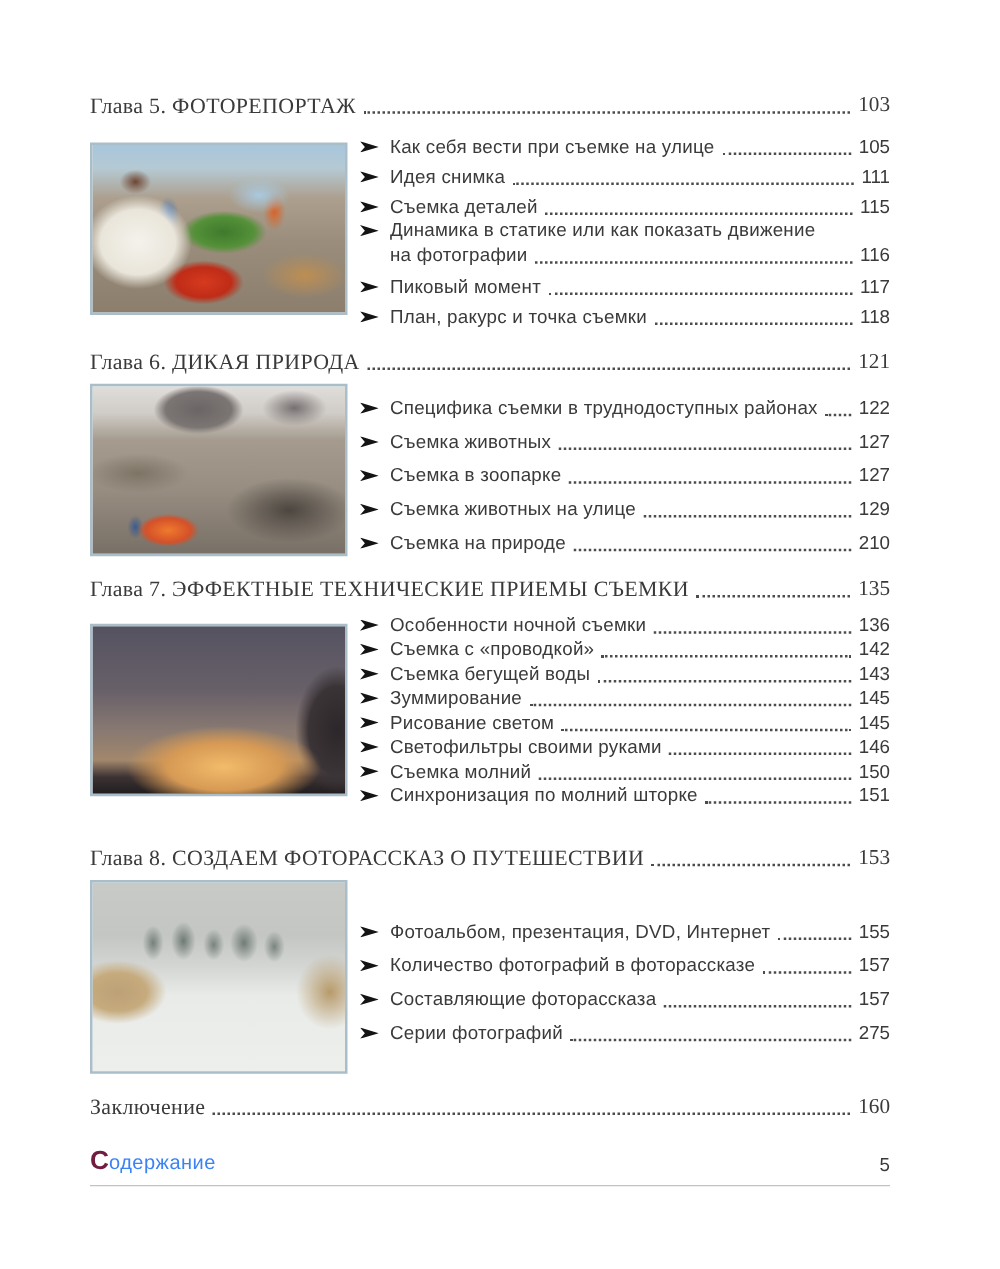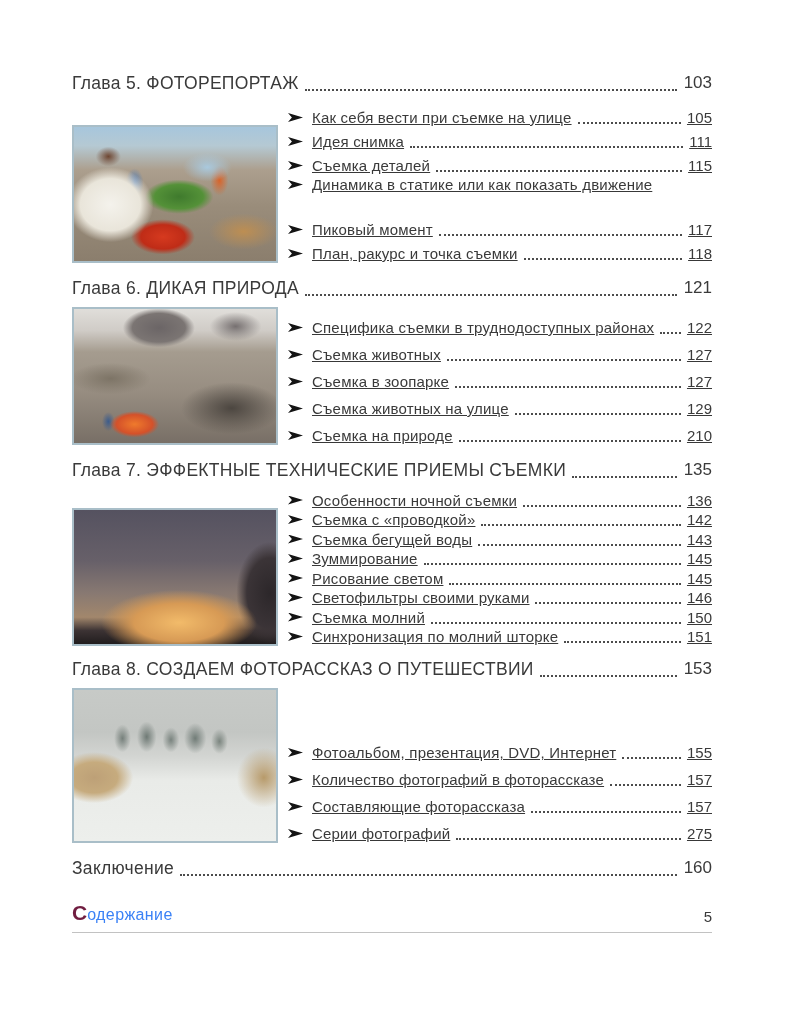--- a/index.html
+++ b/index.html
@@ -3,38 +3,38 @@
 <meta charset="utf-8">
 <style>
   * { margin: 0; padding: 0; box-sizing: border-box; }
   html, body { width: 800px; height: 1015px; background: #ffffff; overflow: hidden; }
   body { font-family: "Liberation Sans", sans-serif; color: #383838; }
 
   .page { width: 800px; height: 1015px; padding: 72px 88px 0 72px; }
 
   
   .chap-head {
-    display: flex; align-items: center;
-    height: 22px; margin-bottom: 8px;
+    display: flex; align-items: flex-end;
+    height: 22px; margin-bottom: 8px; font-family: Liberation Serif, serif;
   }
   .chap-title {
     font-size: 17.5px; letter-spacing: 0.3px; white-space: nowrap;
     color: #3a3a3a; line-height: 20px;
   }
   .chap-page {
     font-size: 17px; color: #3a3a3a; line-height: 20px; margin-left: 3px;
   }
   .leader {
     flex: 1 1 auto; min-width: 14px; height: 0;
     border-bottom: 2px dotted #4c4c4c;
     align-self: flex-end; margin: 0 4px 3px 6px;
   }
 
   
-  .chap-body { display: flex; align-items: flex-end; text-decoration: underline; }
+  .chap-body { display: flex; align-items: center; }
   .thumb {
     width: 206px; flex: 0 0 206px; height: 138px;
     border: 2px solid #a9bec8; margin-right: 10px;
   }
   .items { flex: 1 1 auto; min-width: 0; padding-top: 1px; }
 
   .item { display: flex; align-items: flex-end; height: 27px; }
   .items-c5 .item { height: 24px; }
   .items-dense .item { height: 19.5px; }
 
@@ -51,21 +51,21 @@
   .ipage { font-size: 15px; color: #3a3a3a; line-height: 19px; margin-left: 2px; }
 
   
   .item2 { height: 40px !important; align-items: flex-start; }
   .item2 .arrow { align-self: flex-start; margin-top: 5px; }
   .icol { flex: 1 1 auto; min-width: 0; display: flex; flex-direction: column; }
   .irow2 { display: flex; align-items: flex-end; height: 20px; }
 
   
   .chapter { margin-bottom: 14px; }
-  .chapter-7 { margin-bottom: 12px; }
+  .chapter-7 { margin-bottom: 28px; }
   .thumb-8 { height: 155px; }
 
   
   .thumb-5 {
     background:
       radial-gradient(ellipse 60px 52px at 18% 58%, #f4f2ec 0%, #e9e5da 50%, rgba(233,229,218,0) 72%),
       radial-gradient(ellipse 18px 14px at 17% 22%, #6e4632 0%, rgba(110,70,50,0) 70%),
       radial-gradient(ellipse 44px 22px at 52% 52%, #3f7a2d 0%, #549138 55%, rgba(84,145,56,0) 78%),
       radial-gradient(ellipse 40px 22px at 44% 82%, #d63a1f 0%, #bf2c17 55%, rgba(191,44,23,0) 80%),
       radial-gradient(ellipse 34px 20px at 66% 30%, #a9c9de 0%, rgba(169,201,222,0) 72%),
@@ -143,20 +143,25 @@
         <div class="item">
           <span class="arrow"></span>
           <span class="itext">Съемка деталей</span>
           <span class="leader"></span>
           <span class="ipage">115</span>
         </div>
         <div class="item item2">
           <span class="arrow"></span>
           <div class="icol">
             <span class="itext">Динамика в статике или как показать движение</span>
+            <div class="irow2">
+              <span class="itext">на фотографии</span>
+              <span class="leader"></span>
+              <span class="ipage">116</span>
+            </div>
           </div>
         </div>
         <div class="item">
           <span class="arrow"></span>
           <span class="itext">Пиковый момент</span>
           <span class="leader"></span>
           <span class="ipage">117</span>
         </div>
         <div class="item">
           <span class="arrow"></span>

